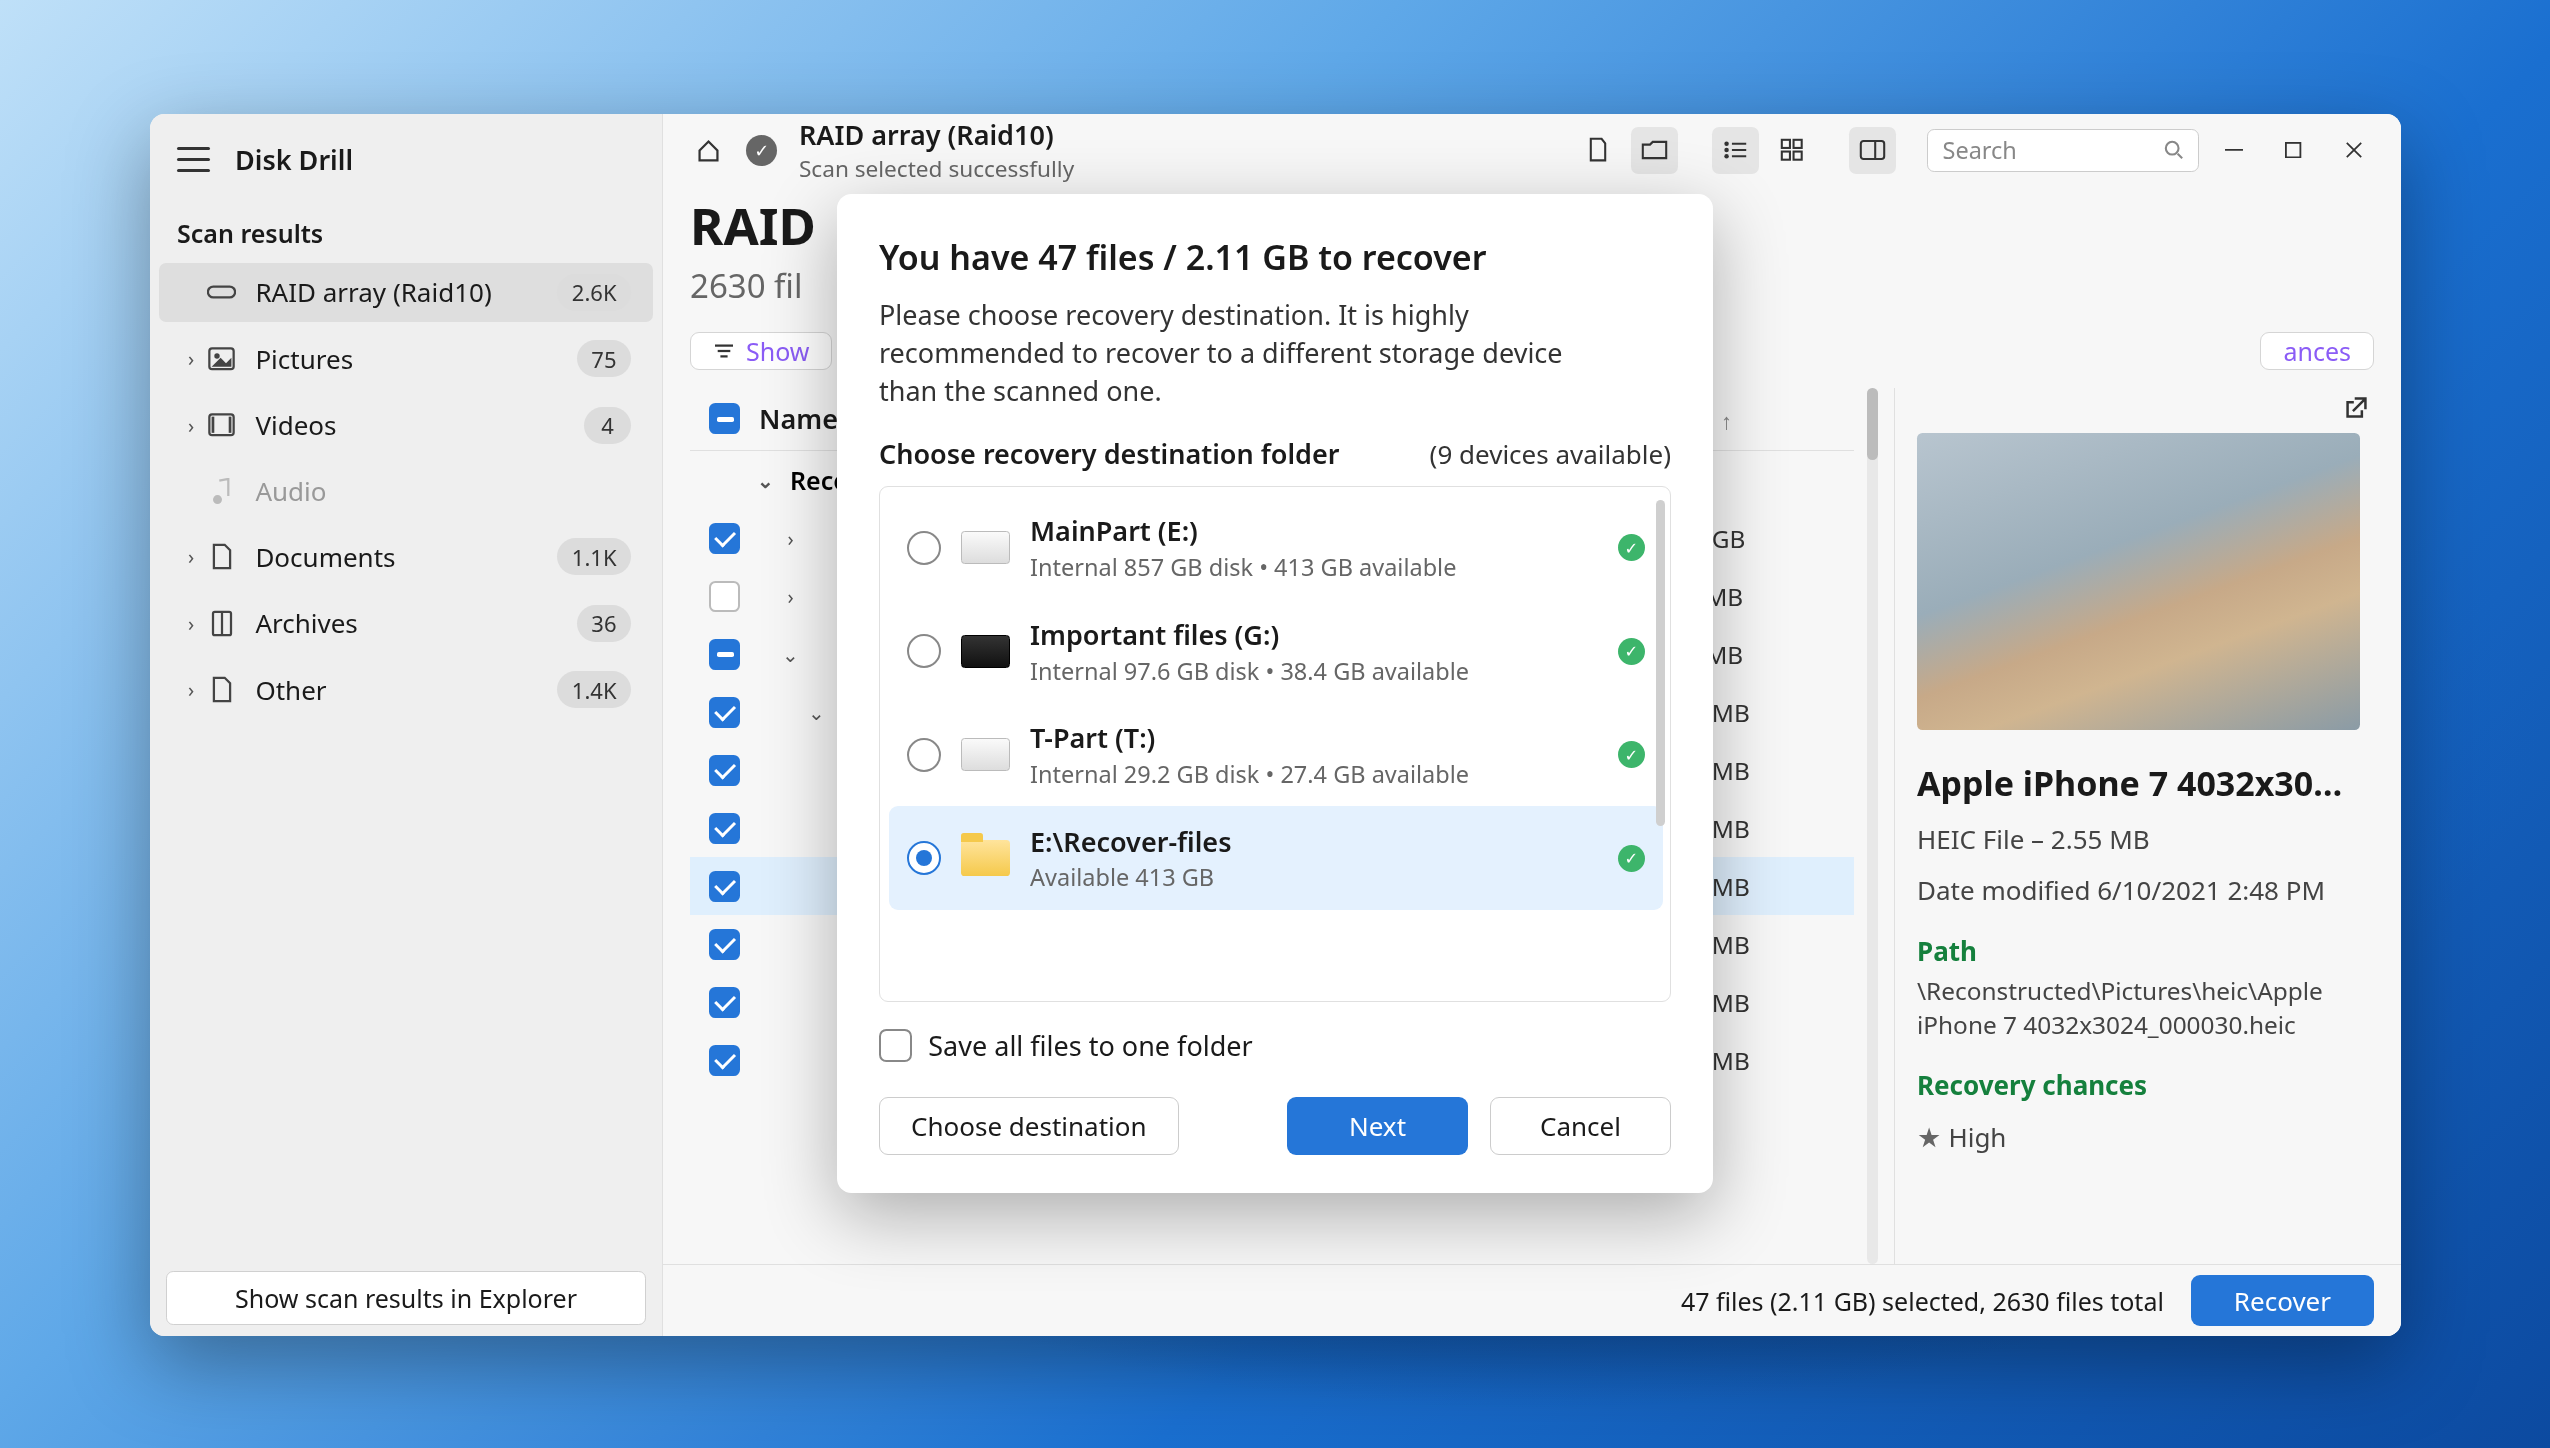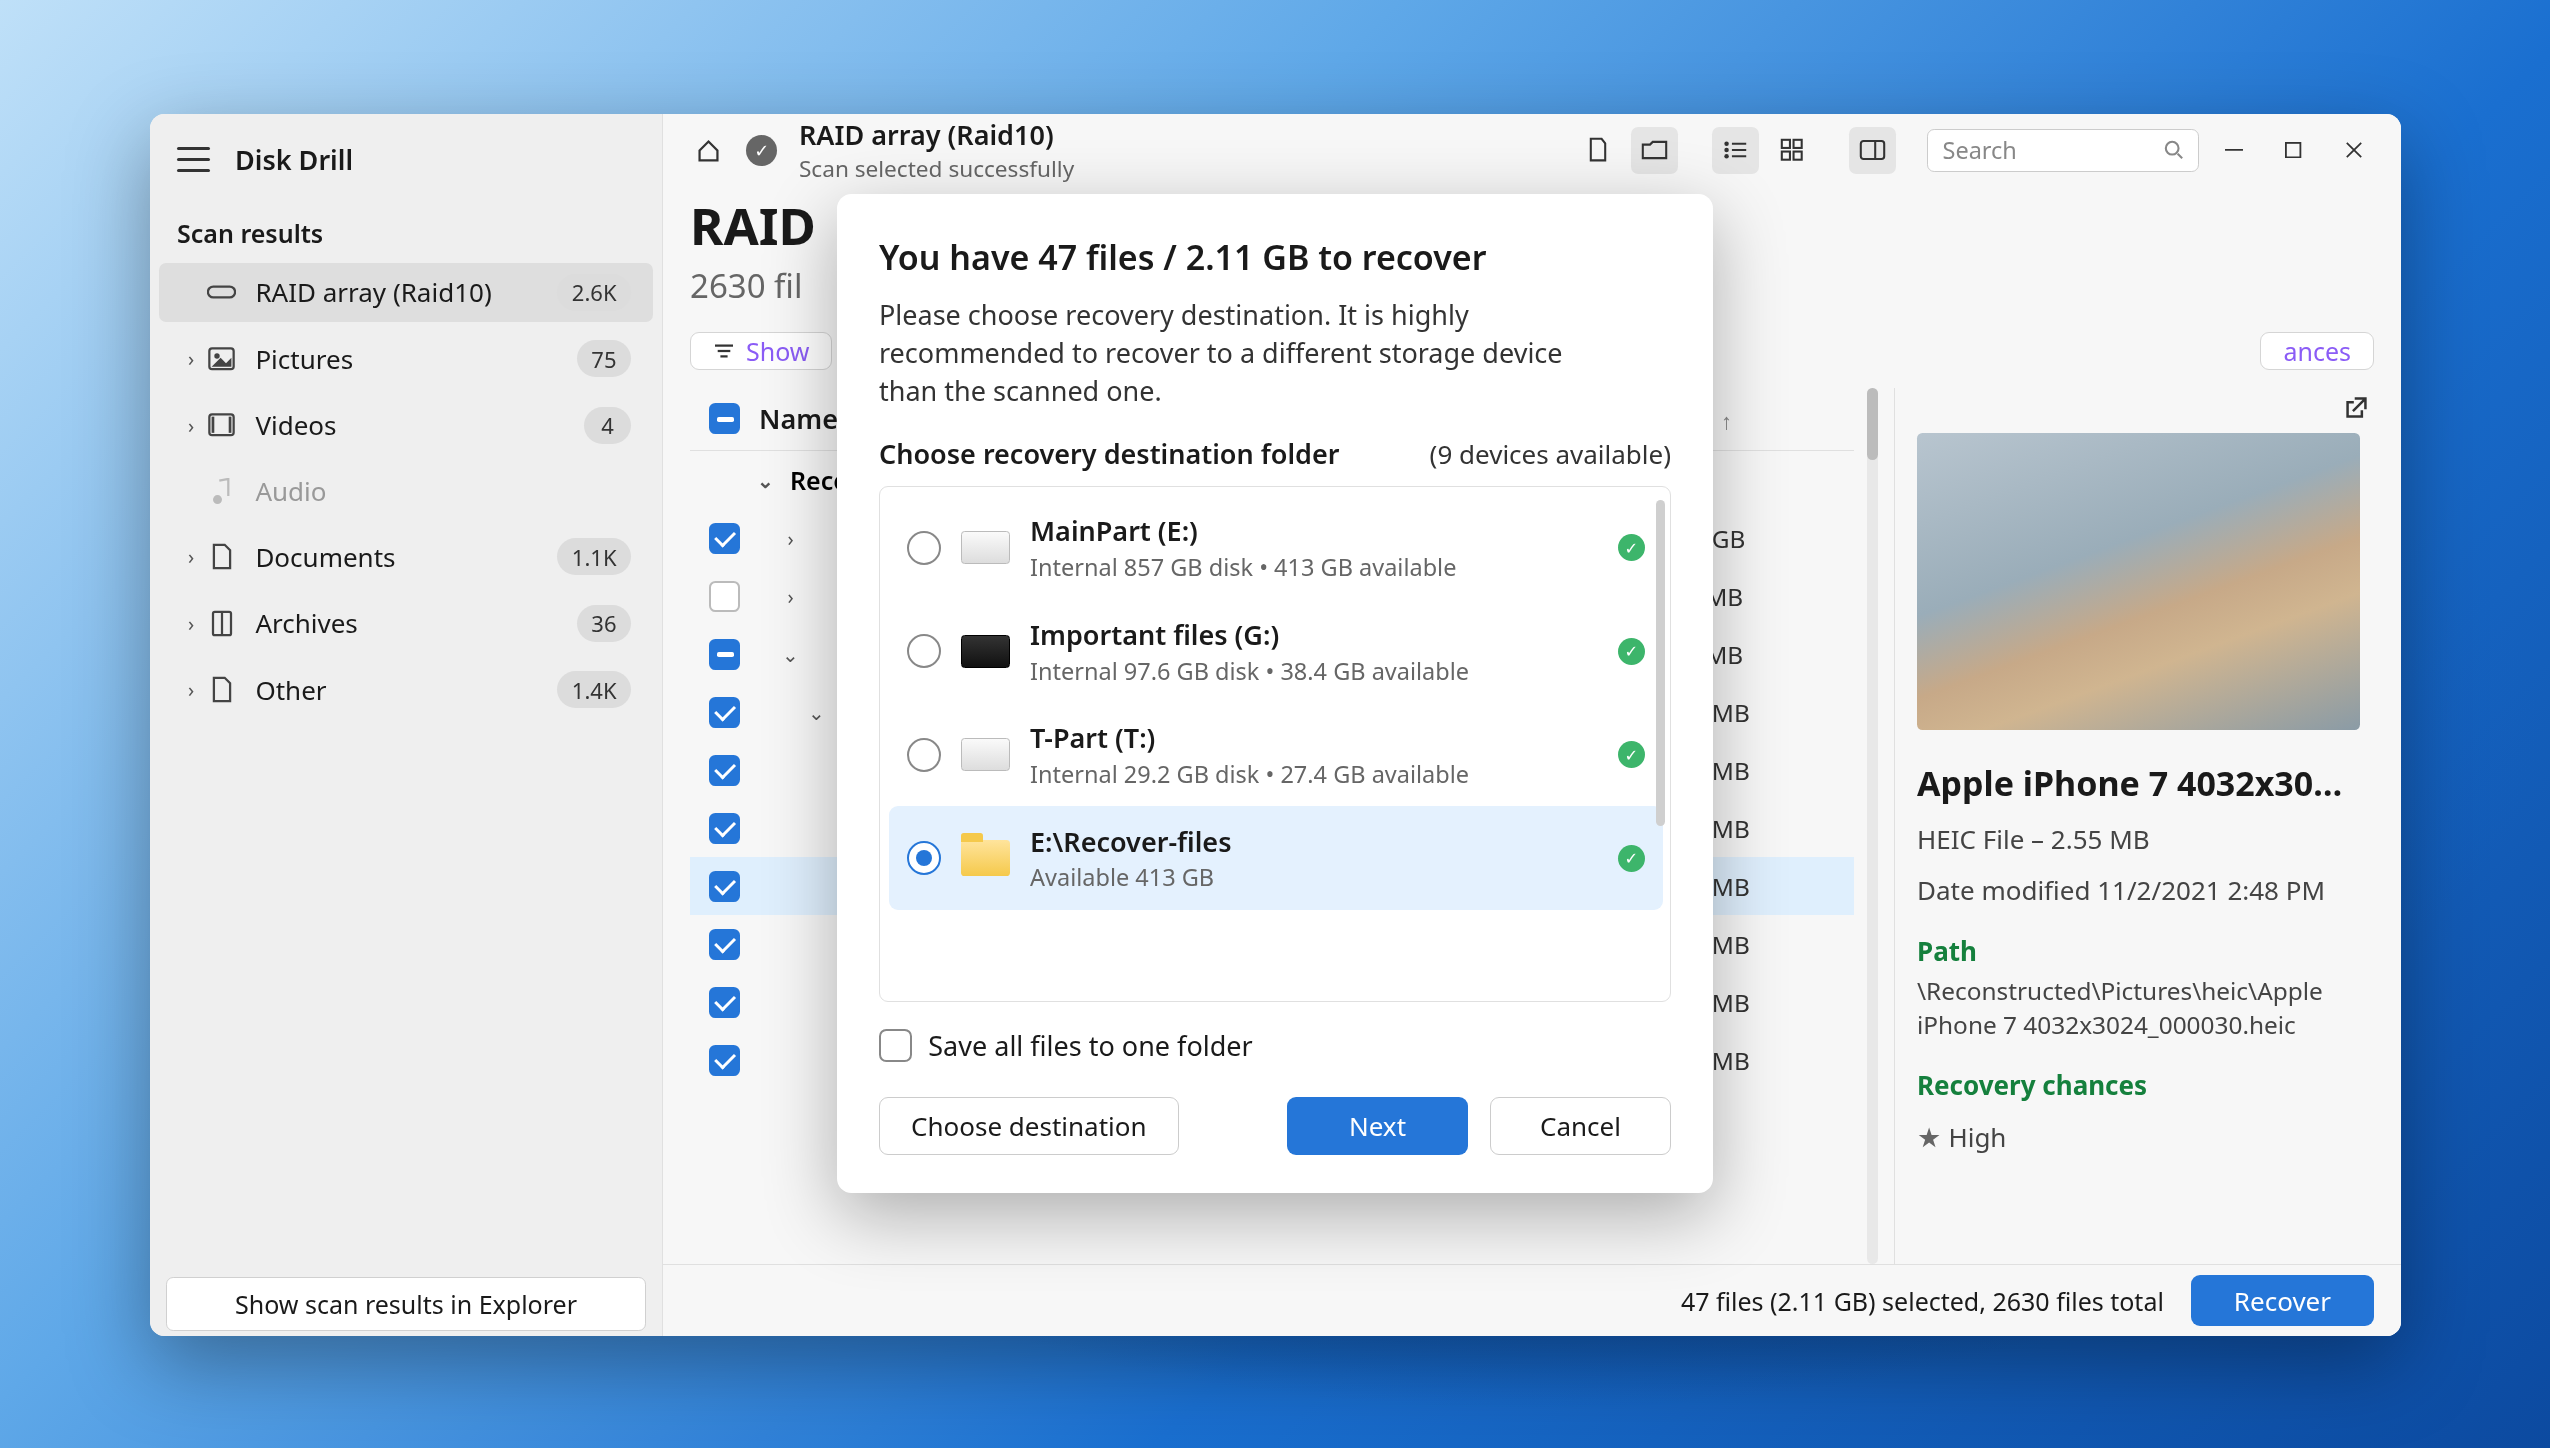--- a/index.html
+++ b/index.html
@@ -5,21 +5,21 @@
 *{box-sizing:border-box;margin:0;padding:0;font-family:"Segoe UI",system-ui,sans-serif}
 body{width:2550px;height:1449px;background:linear-gradient(135deg,#a8d0f0 0%,#2478d8 50%,#0a5cc0 100%);overflow:hidden;position:relative}
 .wallpaper-swirl{position:absolute;inset:0;background:
  radial-gradient(ellipse 1267px 634px at 70% 50%,rgba(20,100,200,.6),transparent 60%),
  radial-gradient(ellipse 905px 362px at 55% 30%,rgba(120,190,250,.6),transparent 60%),
  radial-gradient(ellipse 1358px 453px at 60% 80%,rgba(10,70,160,.7),transparent 55%),
  linear-gradient(135deg,#bfe0f8 0%,#5fa8e8 35%,#1a6fd0 65%,#0c4aa0 100%)}
 .app-window{position:absolute;left:150px;top:114px;width:2251px;height:1222px;background:#f2f2f2;border-radius:14.5px;box-shadow:0 27px 81px rgba(0,0,0,.35);display:flex;overflow:hidden}
 
 
-.sidebar{width:513px;background:#efefef;border-right:0.9px solid #e0e0e0;display:flex;flex-direction:column;padding-top:18px;padding-bottom:5px}
+.sidebar{width:513px;background:#efefef;border-right:0.9px solid #e0e0e0;display:flex;flex-direction:column;padding-top:18px;padding-bottom:11px}
 .sidebar-top{display:flex;align-items:center;gap:25px;padding:9px 27px 22px}
 .hamburger{width:33px;height:25px;display:flex;flex-direction:column;justify-content:space-between;cursor:pointer}
 .hamburger span{height:2.7px;background:#333;border-radius:1.8px}
 .app-name{font-size:27px;font-weight:600;color:#1a1a1a}
 .nav-item{display:flex;align-items:center;gap:20px;padding:12.7px 27px 12.7px 56px;font-size:26px;color:#1a1a1a}
 .nav-item.dashboard{padding-left:45px}
 .dashboard-icon{width:25px;height:25px;display:grid;grid-template-columns:1fr 1fr 1fr;grid-template-rows:1fr 1fr 1fr;gap:2.7px}
 .dashboard-icon span{background:#333}
 .section-label{font-size:25px;font-weight:600;color:#1a1a1a;padding:16.3px 27px 9px}
 .scan-item{display:flex;align-items:center;padding:11px 22px 11px 22px;font-size:26px;border-radius:7.2px;margin:3.6px 9px;position:relative}
@@ -429,21 +429,21 @@
         <aside class="preview-pane">
           <div class="ext-icon">
               <svg width="25" height="25" viewBox="0 0 28 28">
                 <path d="M12 4 L24 4 L24 16 M24 4 L10 18" fill="none" stroke="#333" stroke-width="2.8"></path>
                 <path d="M20 17 L20 24 L4 24 L4 8 L11 8" fill="none" stroke="#333" stroke-width="2.8"></path>
               </svg>
             </div>
           <div class="preview-img"></div>
           <div class="preview-title">Apple iPhone 7 4032x30…</div>
           <div class="preview-meta">HEIC File – 2.55 MB</div>
-          <div class="preview-meta">Date modified 11/2/2021 2:48 PM</div>
+          <div class="preview-meta">Date modified 6/10/2021 2:48 PM</div>
           <div class="preview-section">Path</div>
           <div class="preview-path">\Reconstructed\Pictures\heic\Apple iPhone 7 4032x3024_000030.heic</div>
           <div class="preview-section">Recovery chances</div>
           <div class="preview-meta"><span class="star">★</span><span>High</span></div>
         </aside>
       </div>
     </div>
 
     <div class="footer">
       <span class="footer-text">47 files (2.11 GB) selected, 2630 files total</span>

